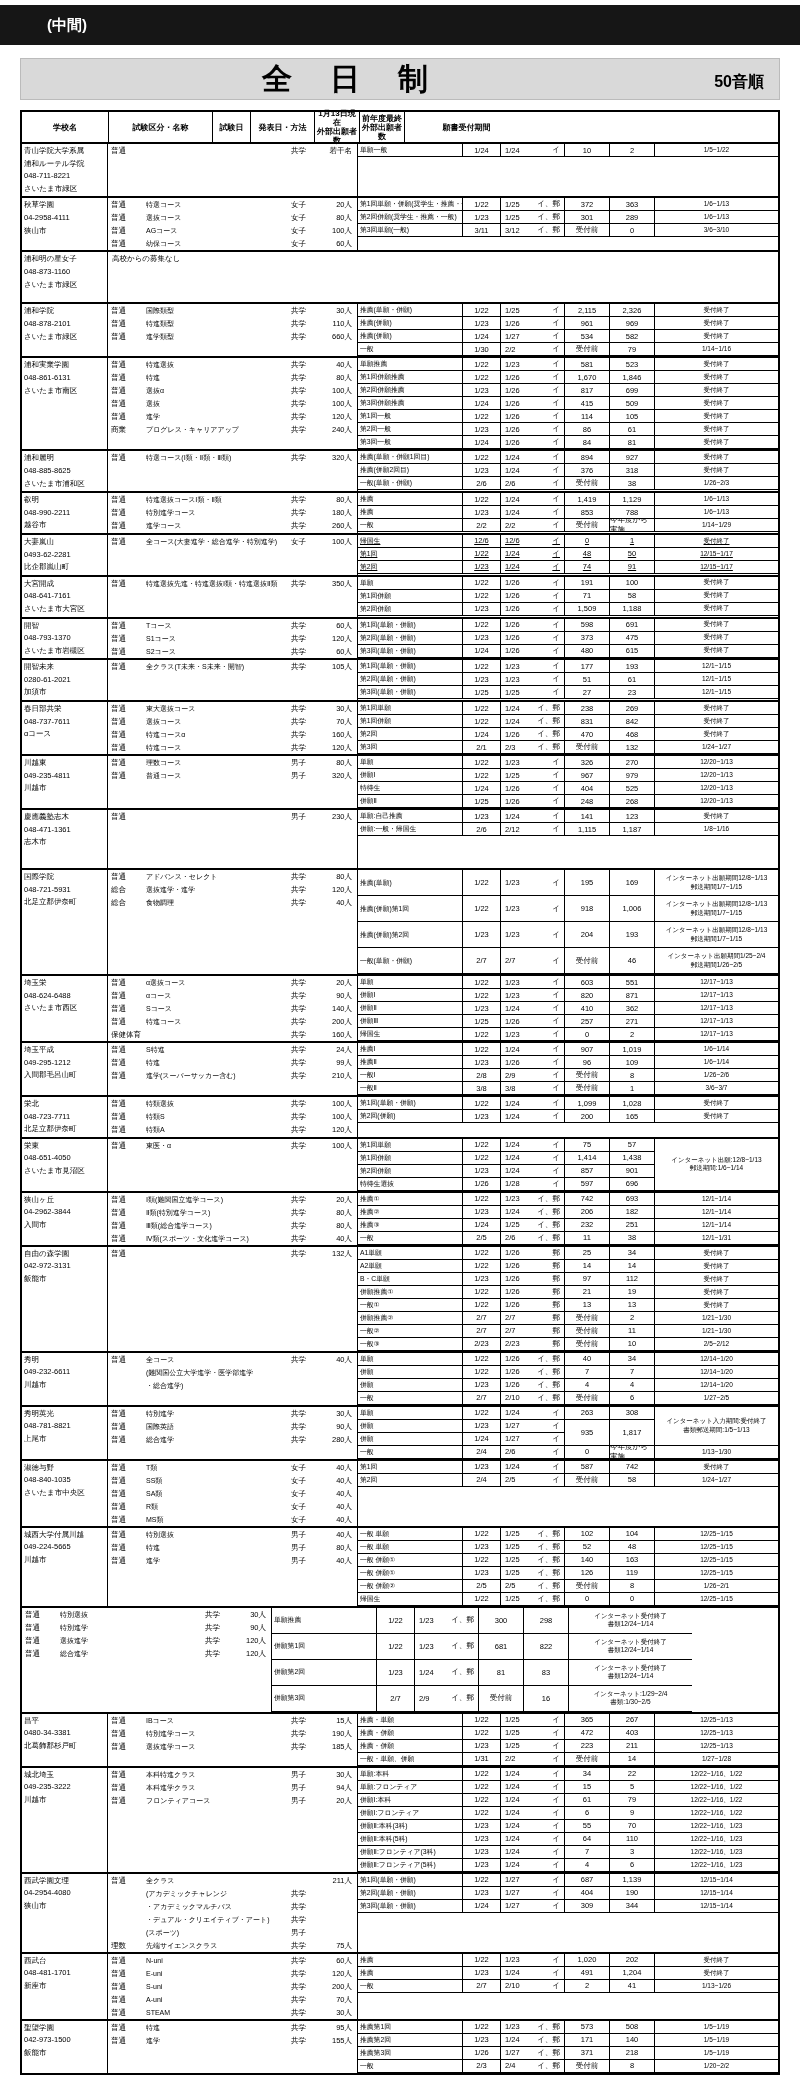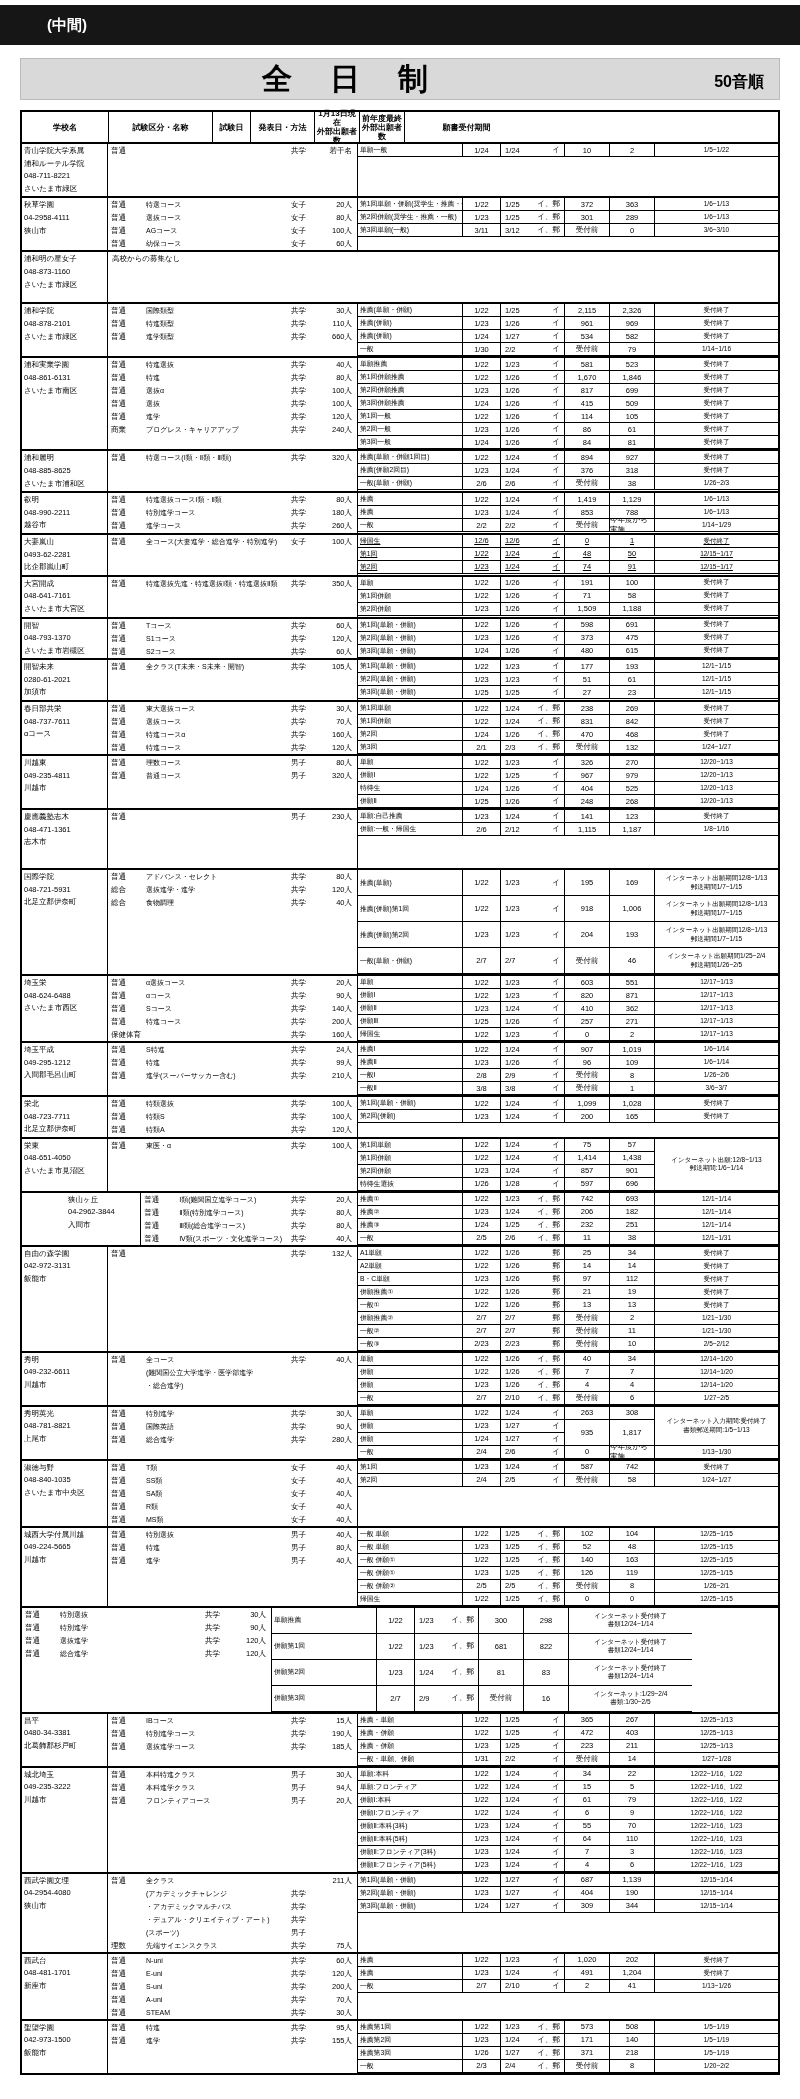--- a/index.html
+++ b/index.html
@@ -1128,21 +1128,21 @@
           <div class="ec date" style="grid-area: 4 / 2 / span 1;">1/26</div>
           <div class="ec ann" style="grid-area: 4 / 3 / span 1;">
             <span>1/28</span>
             <span>イ</span>
           </div>
           <div class="ec cnt" style="grid-area: 4 / 4 / span 1;">597</div>
           <div class="ec cnt" style="grid-area: 4 / 5 / span 1;">696</div>
         </div>
       </div>
     </div>
-    <div class="school-section" style="min-height: 52px; padding-left: 44px;">
+    <div class="school-section" style="min-height: 52px;">
       <div class="c-school">
         <div>狭山ヶ丘</div>
         <div>04-2962-3844</div>
         <div>入間市</div>
       </div>
       <div class="c-mid">
         <div class="course-row">
           <span class="ct">普通</span>
           <span class="cn">Ⅰ類(難関国立進学コース)</span>
           <span class="cg">共学</span>

